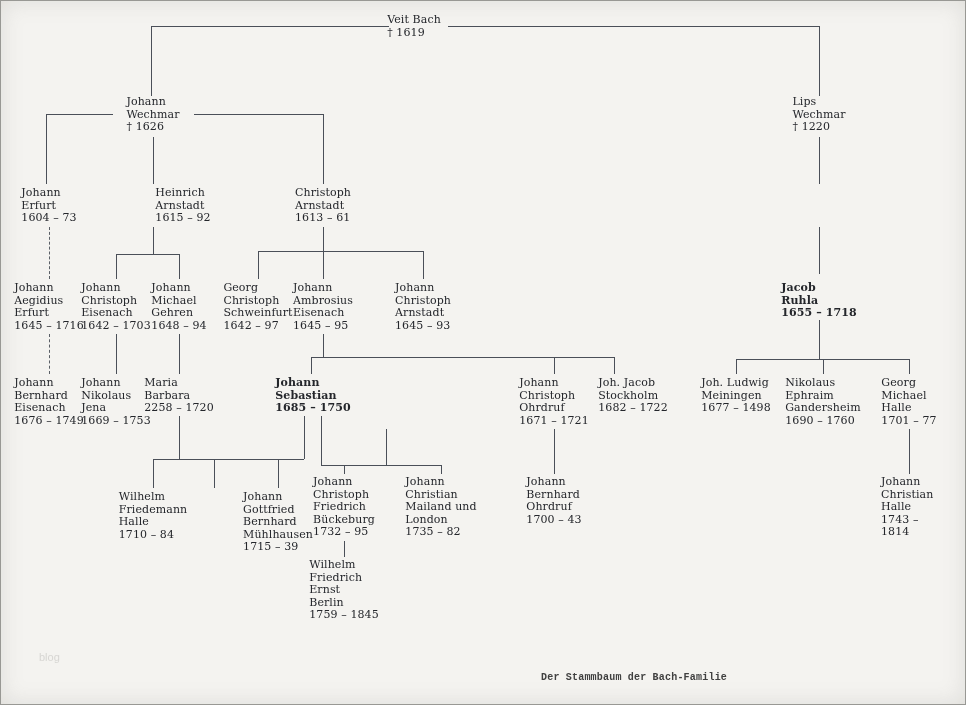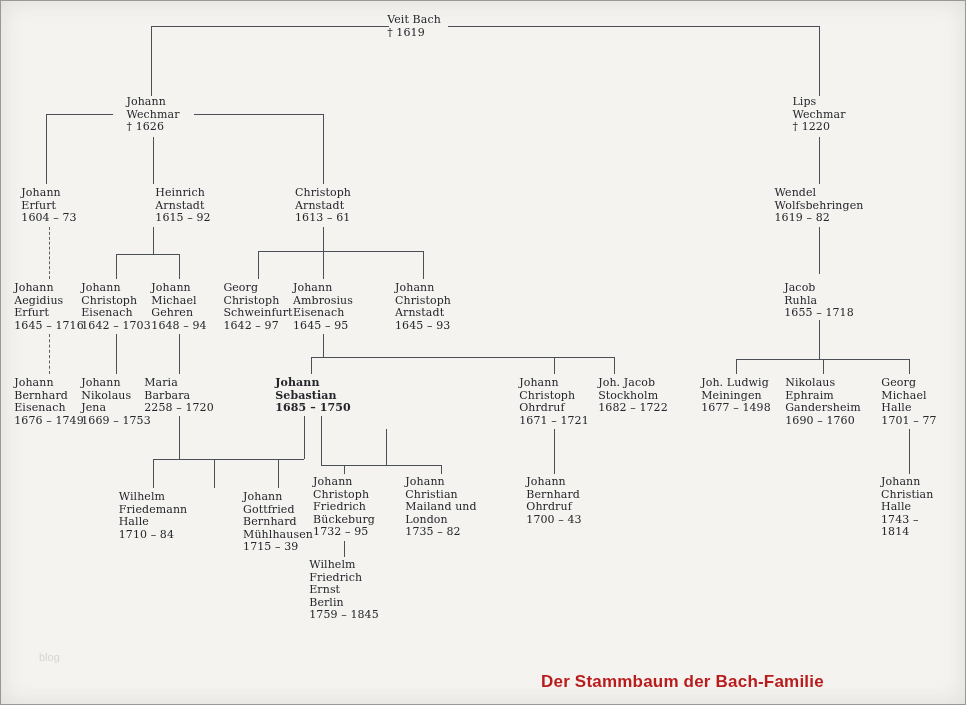--- a/index.html
+++ b/index.html
@@ -21,22 +21,22 @@
     color:#24262b;
     white-space:pre-line;
     letter-spacing:.1px;
   }
   .node.bold{font-weight:bold;}
   .hl{position:absolute;height:1px;background:#4a4f58;}
   .vl{position:absolute;width:1px;background:#4a4f58;}
   .vld{position:absolute;width:0;border-left:1px dashed #5a5f66;}
   .caption{
     position:absolute;left:540px;top:671px;
-    font-family:Liberation Sans, sans-serif;
-    font-weight:bold;font-size:17px;color:#b91c1c;letter-spacing:.2px;
+    font-family:Liberation Mono, monospace;
+    font-weight:bold;font-size:10px;color:#404040;letter-spacing:.2px;
   }
   .watermark{
     position:absolute;left:38px;top:650px;
     font-family:"Liberation Sans","DejaVu Sans",sans-serif;
     font-size:11px;color:#d7d6d3;
   }
 </style>
 </head>
 <body>
 
@@ -54,23 +54,20 @@
 
   <div class="node" style="left:48px;top:186px;">Johann
 Erfurt
 1604 – 73</div>
   <div class="node" style="left:152px;top:186px;margin-left:30px;">Heinrich
 Arnstadt
 1615 – 92</div>
   <div class="node" style="left:322px;top:186px;">Christoph
 Arnstadt
 1613 – 61</div>
-  <div class="node" style="left:818px;top:186px;">Wendel
-Wolfsbehringen
-1619 – 82</div>
 
   <div class="node" style="left:48px;top:281px;">Johann
 Aegidius
 Erfurt
 1645 – 1716</div>
   <div class="node" style="left:115px;top:281px;">Johann
 Christoph
 Eisenach
 1642 – 1703</div>
   <div class="node" style="left:178px;top:281px;">Johann
@@ -82,21 +79,21 @@
 Schweinfurt
 1642 – 97</div>
   <div class="node" style="left:322px;top:281px;">Johann
 Ambrosius
 Eisenach
 1645 – 95</div>
   <div class="node" style="left:422px;top:281px;">Johann
 Christoph
 Arnstadt
 1645 – 93</div>
-  <div class="node" style="left:818px;top:281px;">Jacob
+  <div class="node" style="left:818px;top:281px;font-weight:bold;">Jacob
 Ruhla
 1655 – 1718</div>
 
   <div class="node" style="left:48px;top:376px;">Johann
 Bernhard
 Eisenach
 1676 – 1749</div>
   <div class="node" style="left:115px;top:376px;">Johann
 Nikolaus
 Jena

